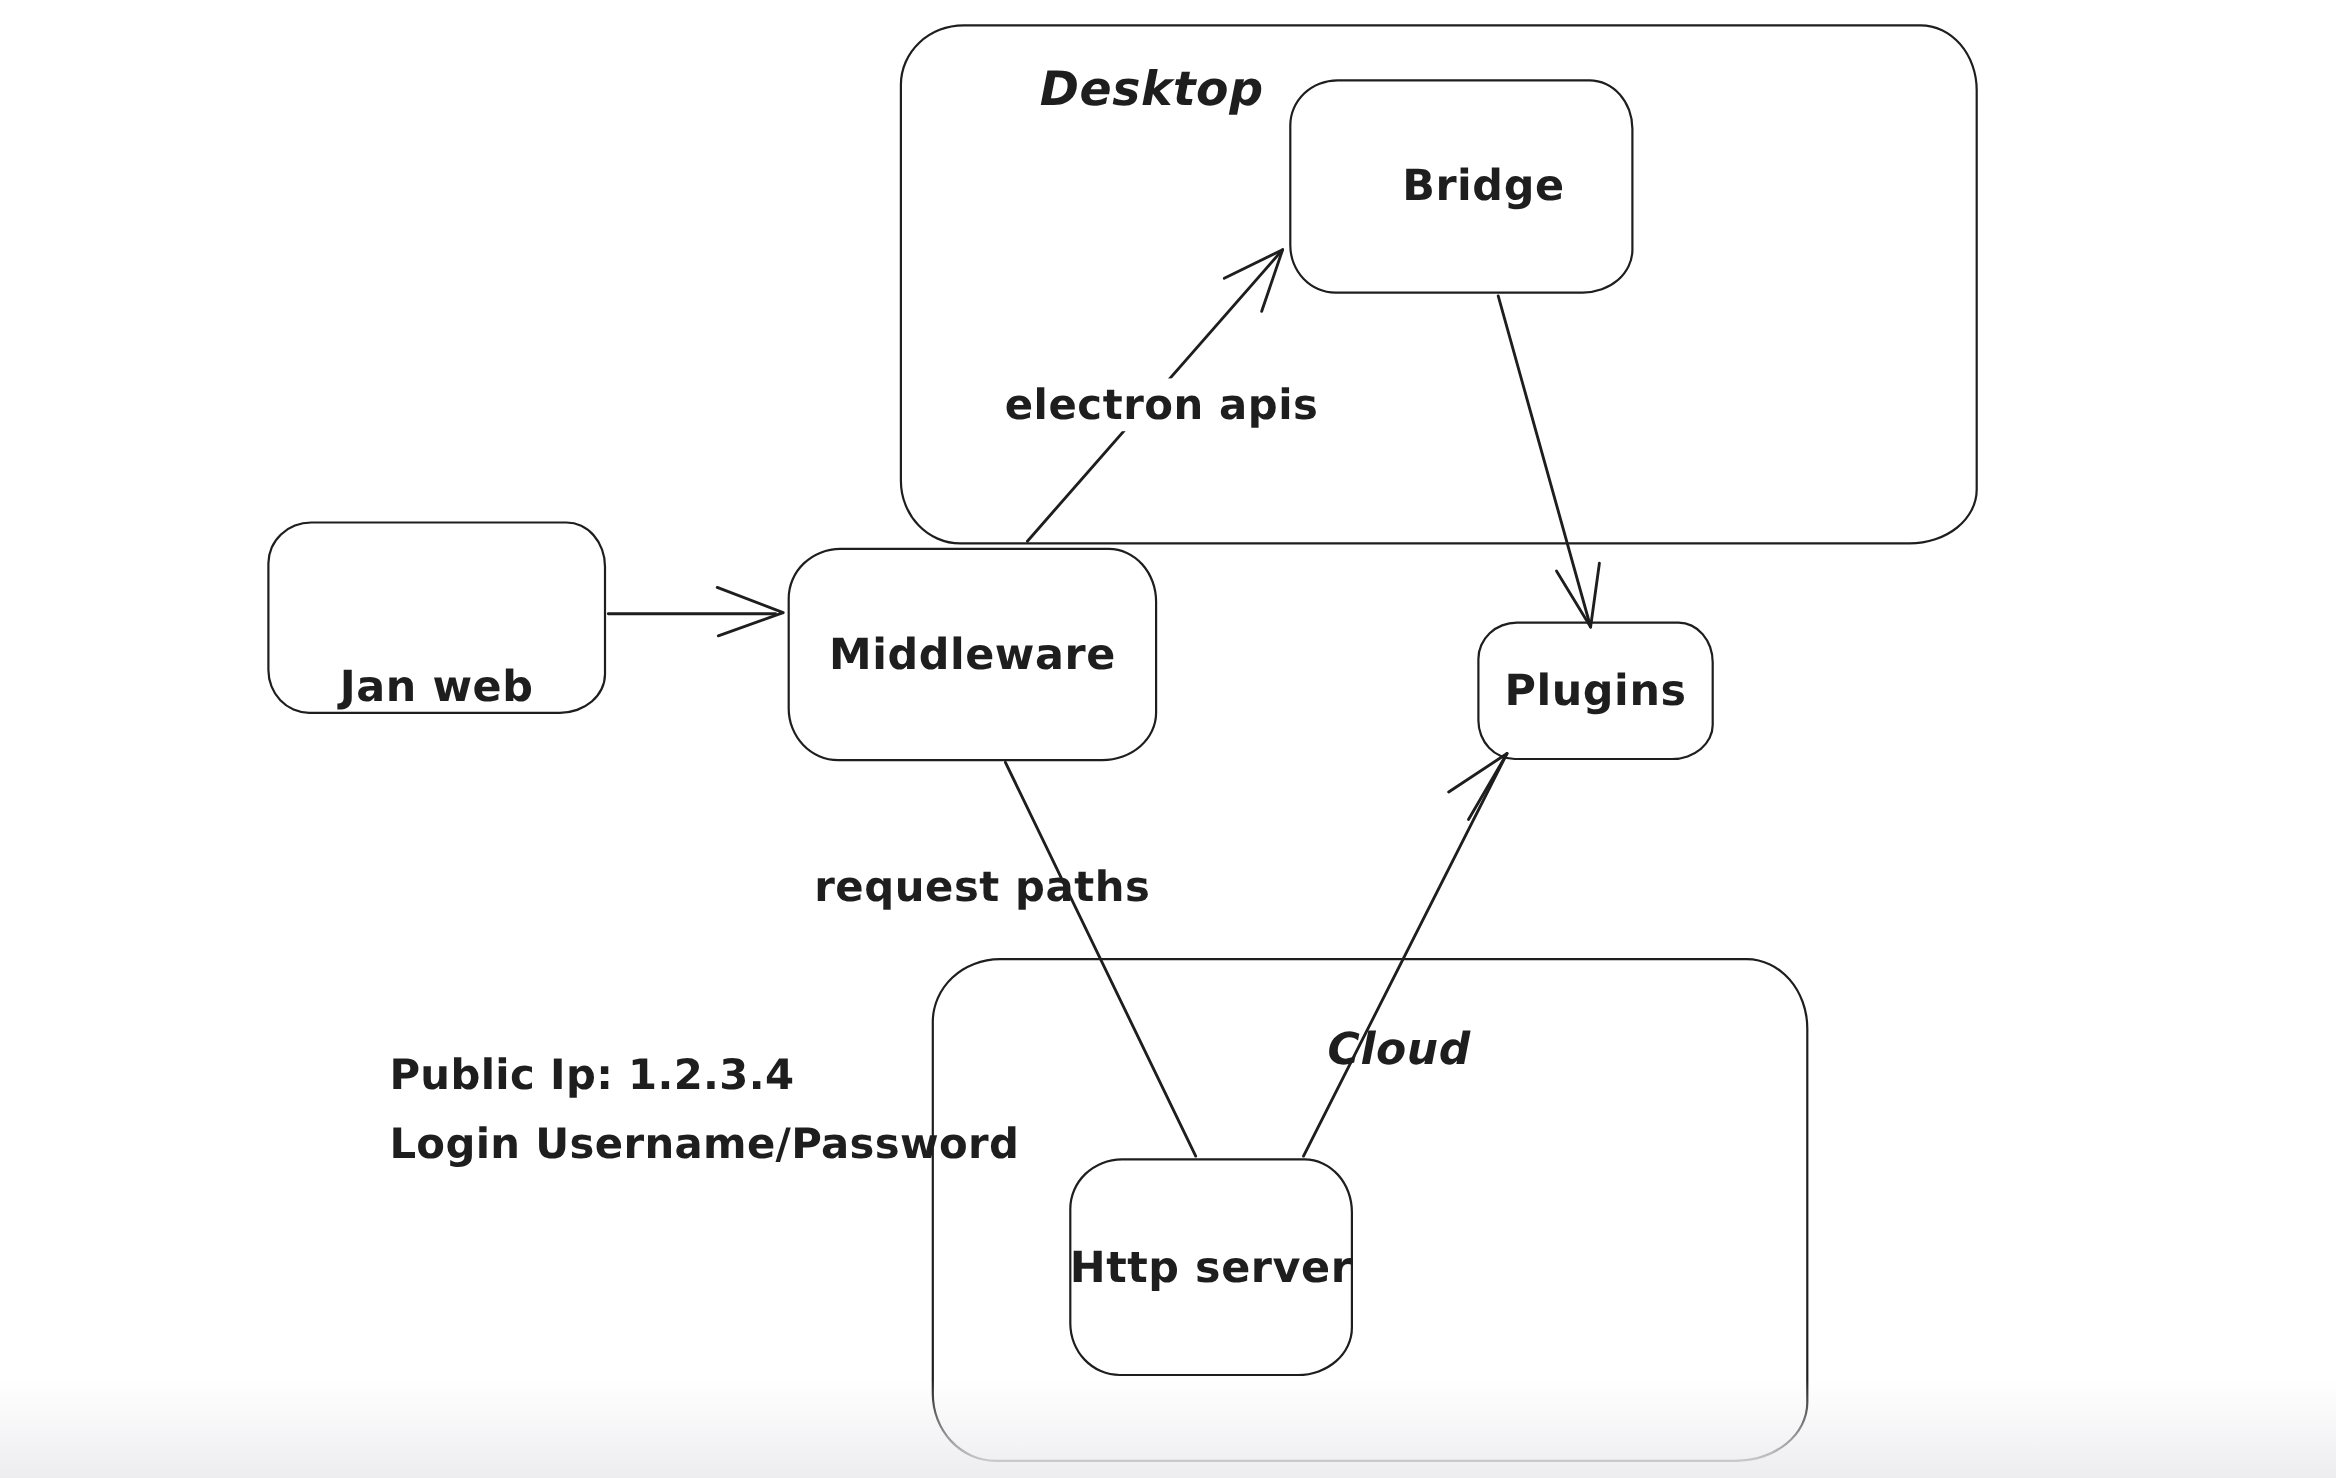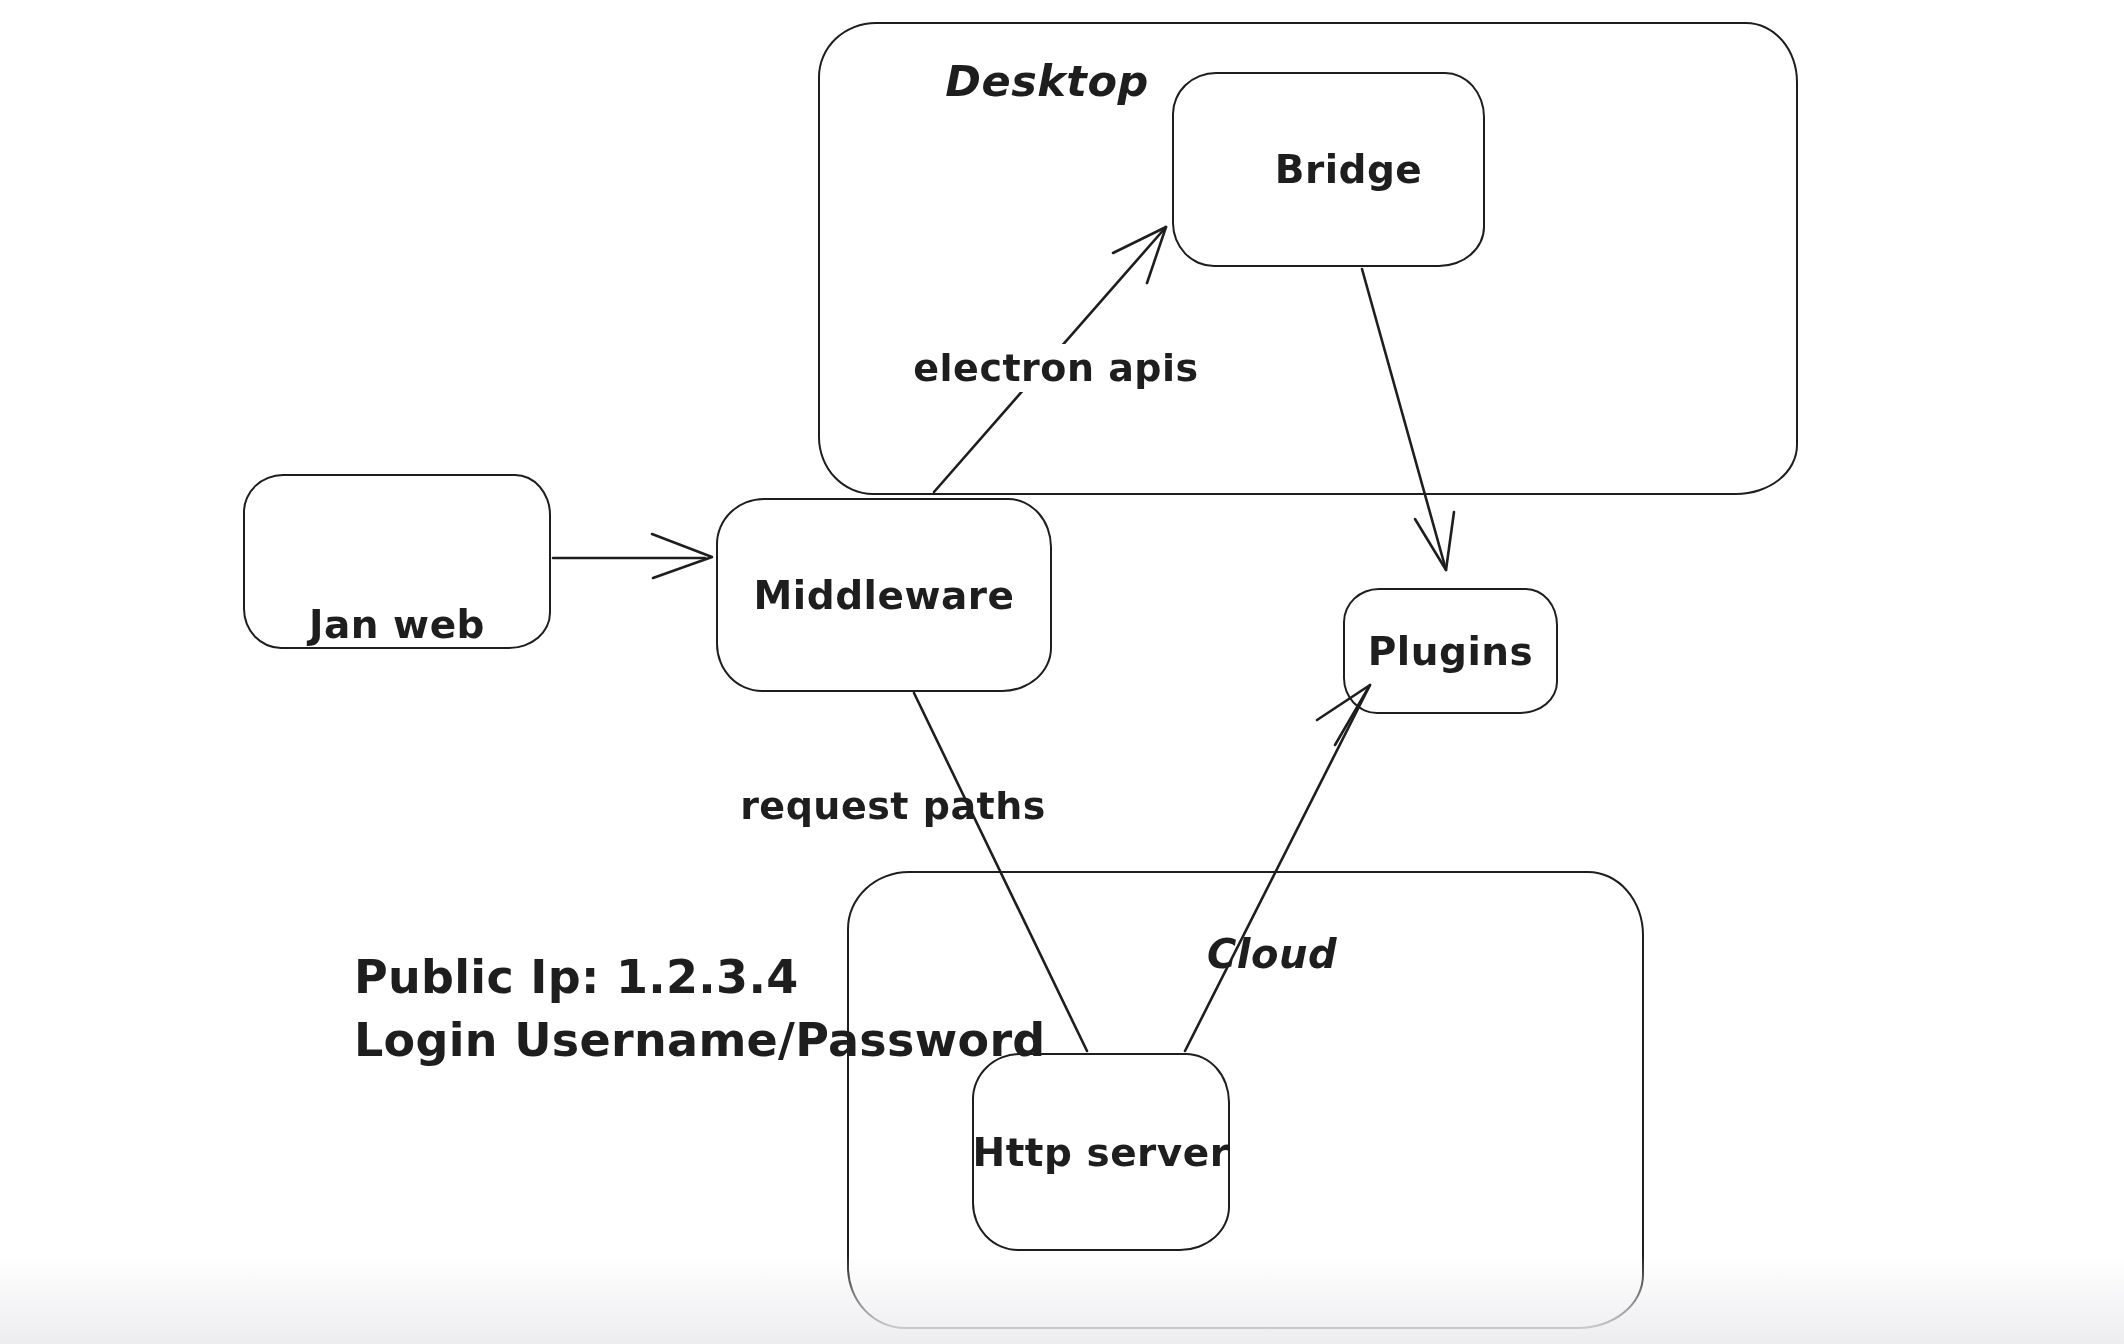--- a/index.html
+++ b/index.html
@@ -50,21 +50,20 @@
     border-radius: 40px 36px 42px 38px / 38px 41px 36px 40px;
     align-items: flex-end;
   }
   .middleware {
     left: 716px; top: 498px; width: 336px; height: 194px;
     border-radius: 48px 44px 50px 46px / 46px 49px 44px 48px;
   }
   .plugins {
     left: 1343px; top: 565px; width: 215px; height: 126px;
     border-radius: 36px 32px 38px 34px / 34px 37px 32px 36px;
-    margin-top: 23px;
   }
   .cloud {
     left: 847px; top: 871px; width: 797px; height: 458px;
     border-radius: 62px 56px 66px 58px / 58px 64px 54px 62px;
   }
   .http-server {
     left: 972px; top: 1053px; width: 258px; height: 198px;
     border-radius: 48px 44px 50px 46px / 46px 49px 44px 48px;
   }
 
@@ -107,21 +106,21 @@
     background: #ffffff;
     padding: 2px 12px;
   }
   .electron-apis { left: 1056px; top: 368px; }
   .request-paths { left: 893px;  top: 806px; }
 
   
   .annotation {
     position: absolute;
     left: 354px; top: 946px;
-    font-size: 46px;
+    font-size: 38px;
     font-weight: 600;
     letter-spacing: 0.3px;
     line-height: 63px;
     white-space: nowrap;
   }
 
   
   .bottom-fade {
     position: absolute;
     left: 0; right: 0; bottom: 0;

